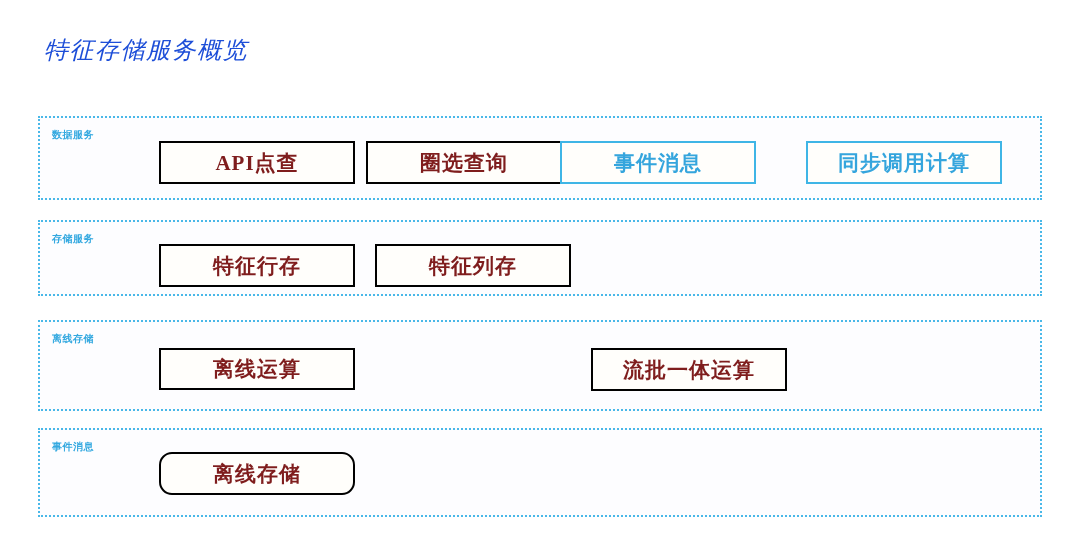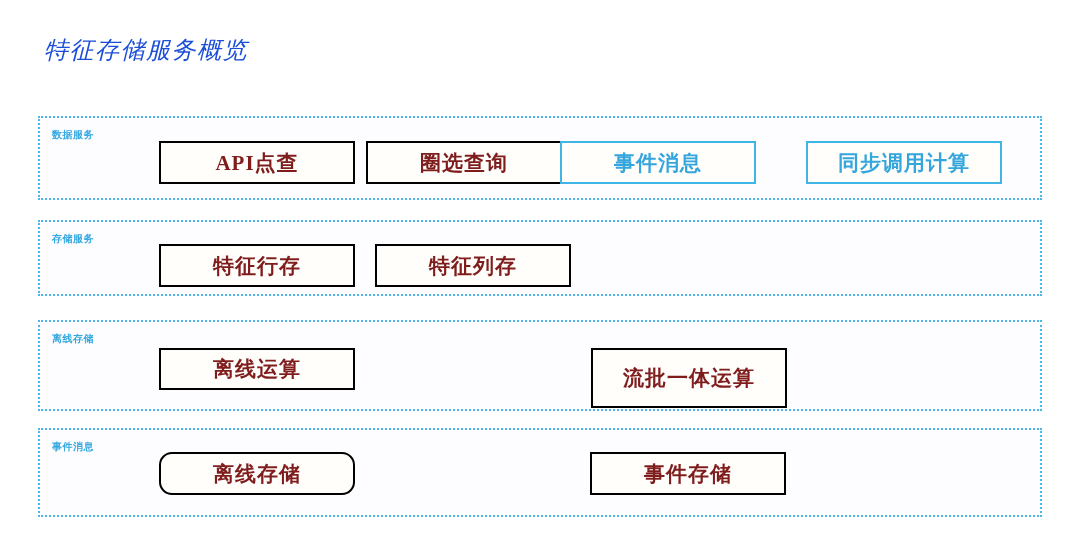--- a/index.html
+++ b/index.html
@@ -98,22 +98,21 @@
         <div class="node blue" style="left: 766px; top: 23px; width: 196px; height: 43px;">同步调用计算</div>
       </div>
       <div class="layer" style="left: 38px; top: 220px; width: 1004px; height: 76px;">
         <div class="layer-label">存储服务</div>
         <div class="node orange" style="left: 119px; top: 22px; width: 196px; height: 43px;">特征行存</div>
         <div class="node orange" style="left: 335px; top: 22px; width: 196px; height: 43px; text-align: right;">特征列存</div>
       </div>
       <div class="layer" style="left: 38px; top: 320px; width: 1004px; height: 91px;">
         <div class="layer-label">离线存储</div>
         <div class="node orange" style="left: 119px; top: 26px; width: 196px; height: 42px;">离线运算</div>
-        <div class="node orange" style="left: 551px; top: 26px; width: 196px; height: 60px;">流批一体运算</div>
+        <div class="node orange" style="left: 551px; top: 26px; width: 196px; height: 43px;">流批一体运算</div>
       </div>
       <div class="layer" style="left: 38px; top: 428px; width: 1004px; height: 89px;">
         <div class="layer-label">事件消息</div>
         <div class="node orange" style="left: 119px; top: 22px; width: 196px; height: 43px; border-radius: 13px;">离线存储</div>
-        <div class="node orange" style="left: 550px; top: 22px; width: 196px; height: 43px;">事件存储</div>
       </div>
     </div>
 
 </div>
 
 </body></html>

